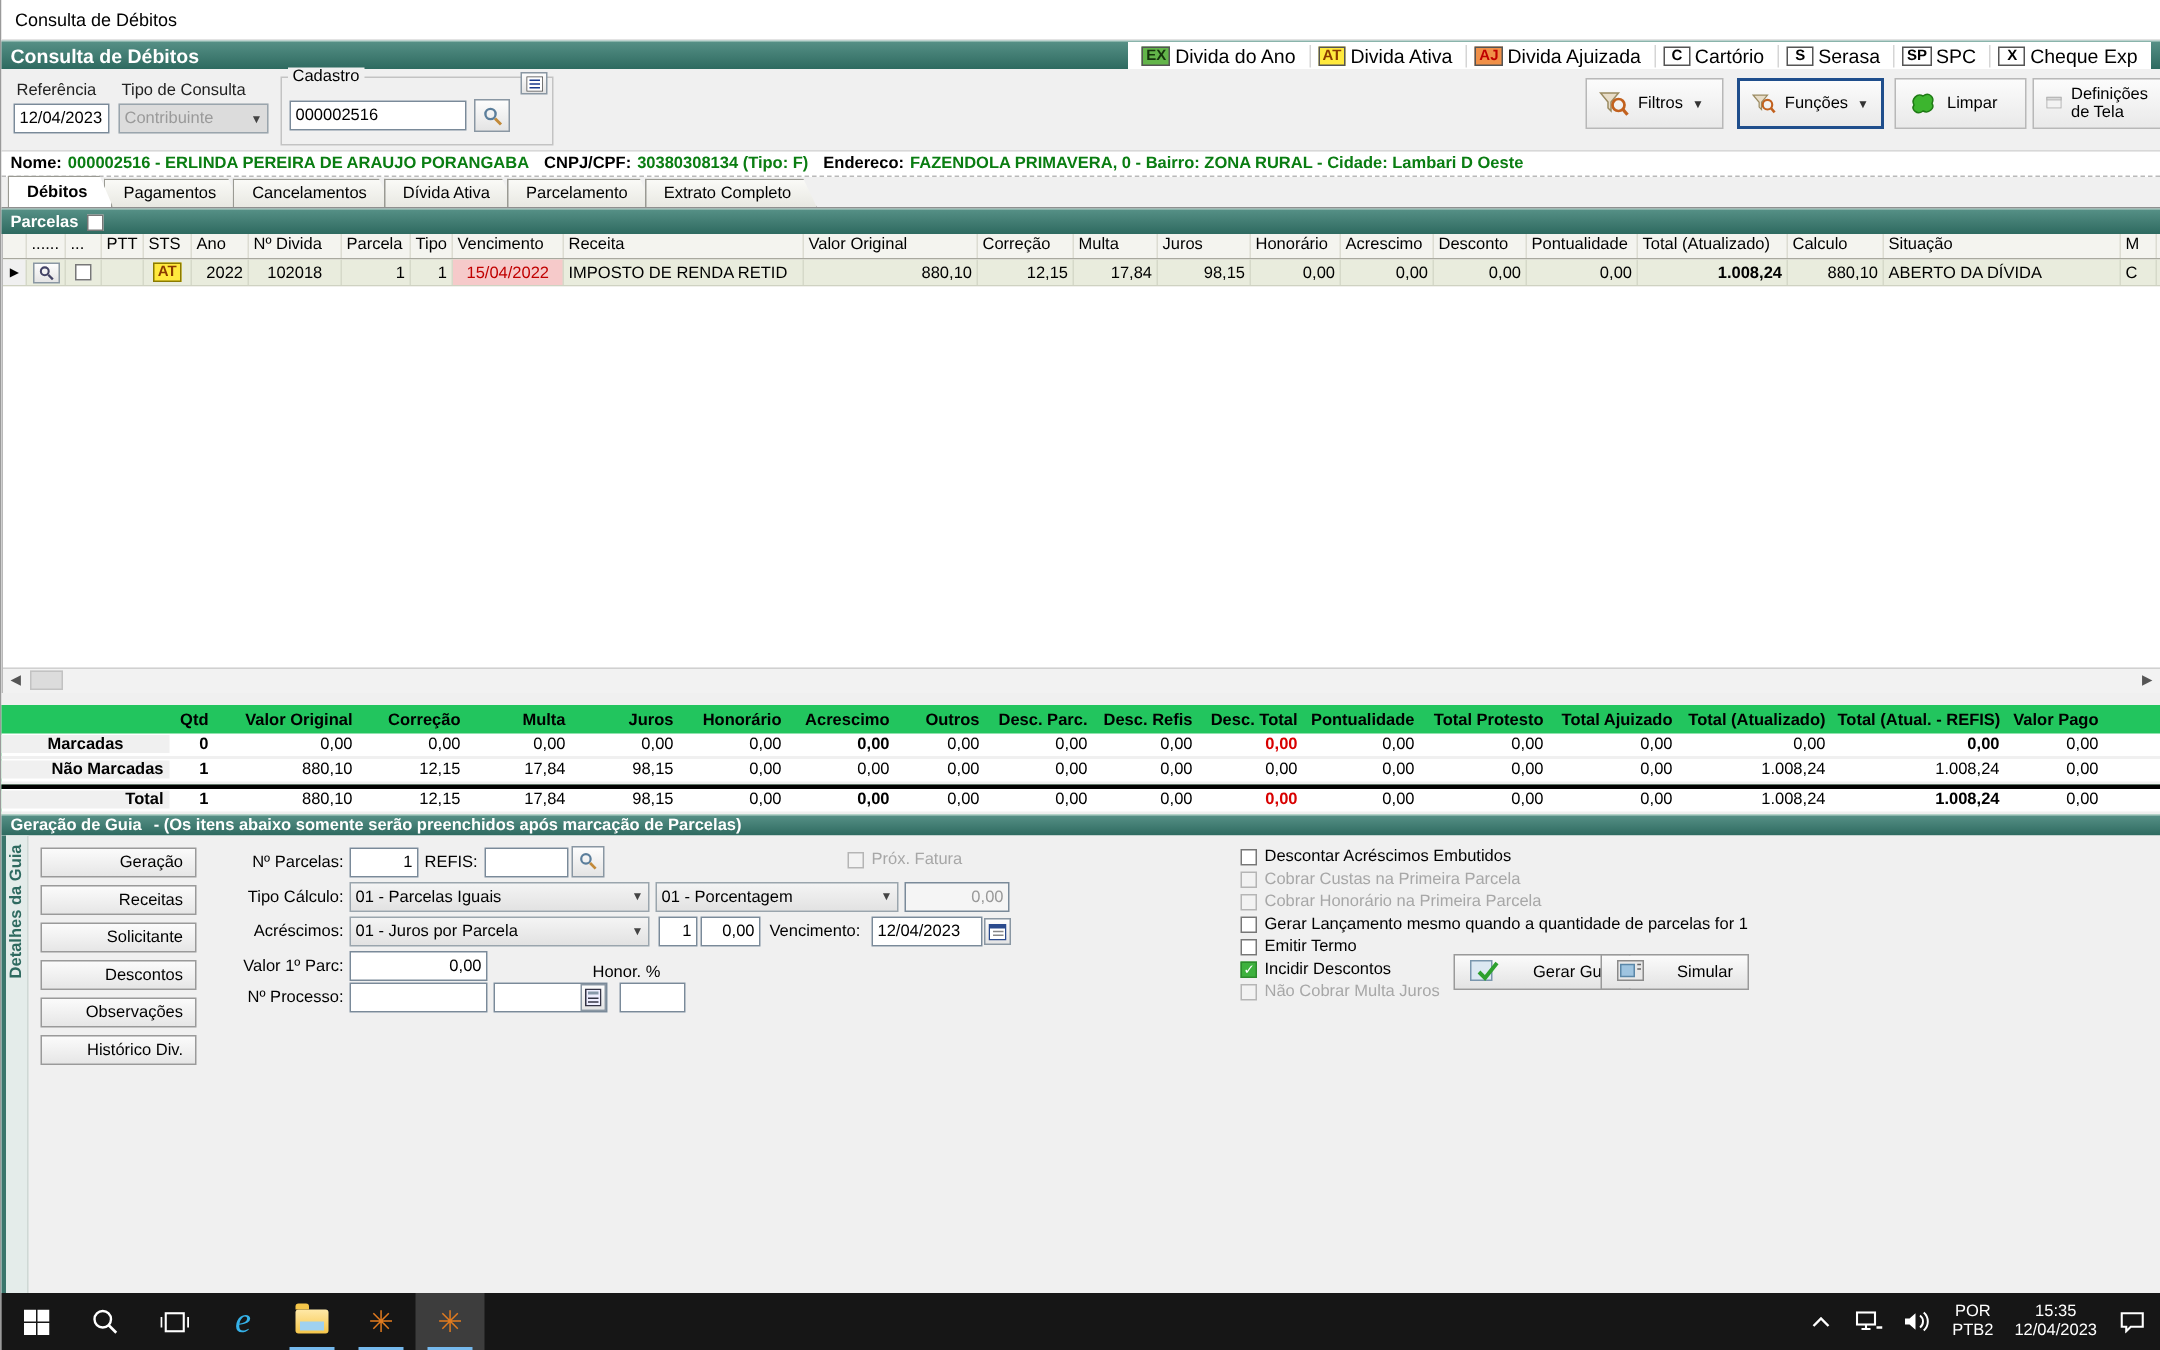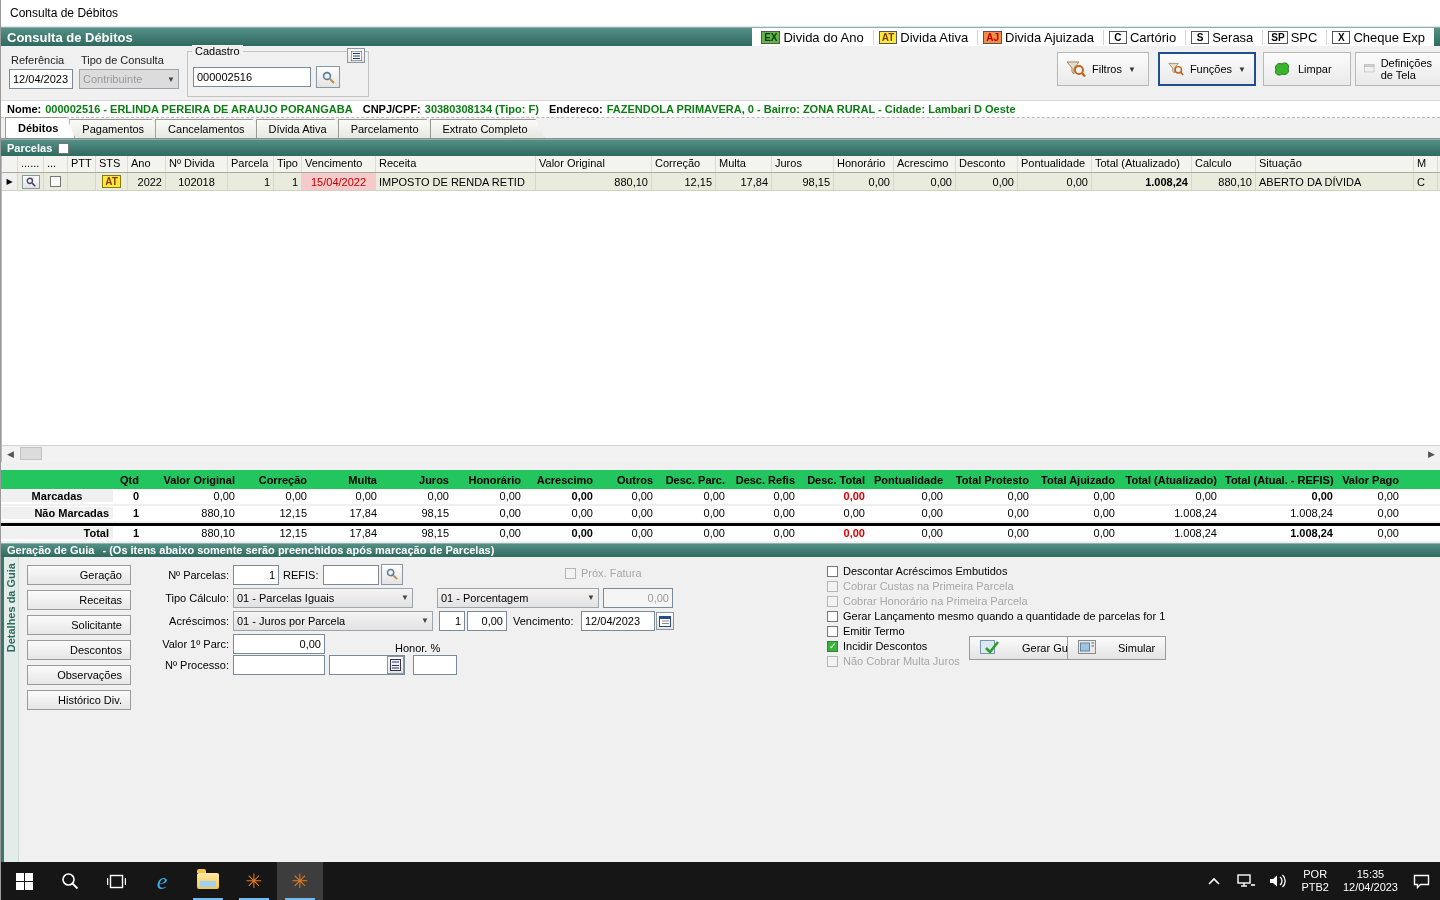--- a/index.html
+++ b/index.html
@@ -431,21 +431,21 @@
             <circle cx="5" cy="5" r="3.4" fill="none" stroke="#5b7e9b" stroke-width="1.6"></circle>
             <line x1="8" y1="8" x2="12" y2="12" stroke="#c28a3a" stroke-width="2"></line>
           </svg>
       </span>
       <span class="chk-line disabled" style="position:absolute;left:428px;top:10px;">
         <span class="cb disabled"></span>
         <span>Próx. Fatura</span>
       </span>
 
       <span class="gf-label" style="left:8px;top:35px;width:84px;">Tipo Cálculo:</span>
-      <div class="sel" style="position:absolute;left:96px;top:31px;width:180px;">
+      <div class="sel" style="position:absolute;left:96px;top:31px;width:200px;">
         <span>01 - Parcelas Iguais</span>
           <span class="arr">▼</span>
       </div>
       <div class="sel" style="position:absolute;left:300px;top:31px;width:162px;">
         <span>01 - Porcentagem</span>
           <span class="arr">▼</span>
       </div>
       <input class="txt num" style="position: absolute; left: 466px; top: 31px; width: 70px; color: rgb(154, 154, 154); background: rgb(245, 245, 245);" value="0,00">
 
       <span class="gf-label" style="left:12px;top:58px;width:80px;">Acréscimos:</span>

